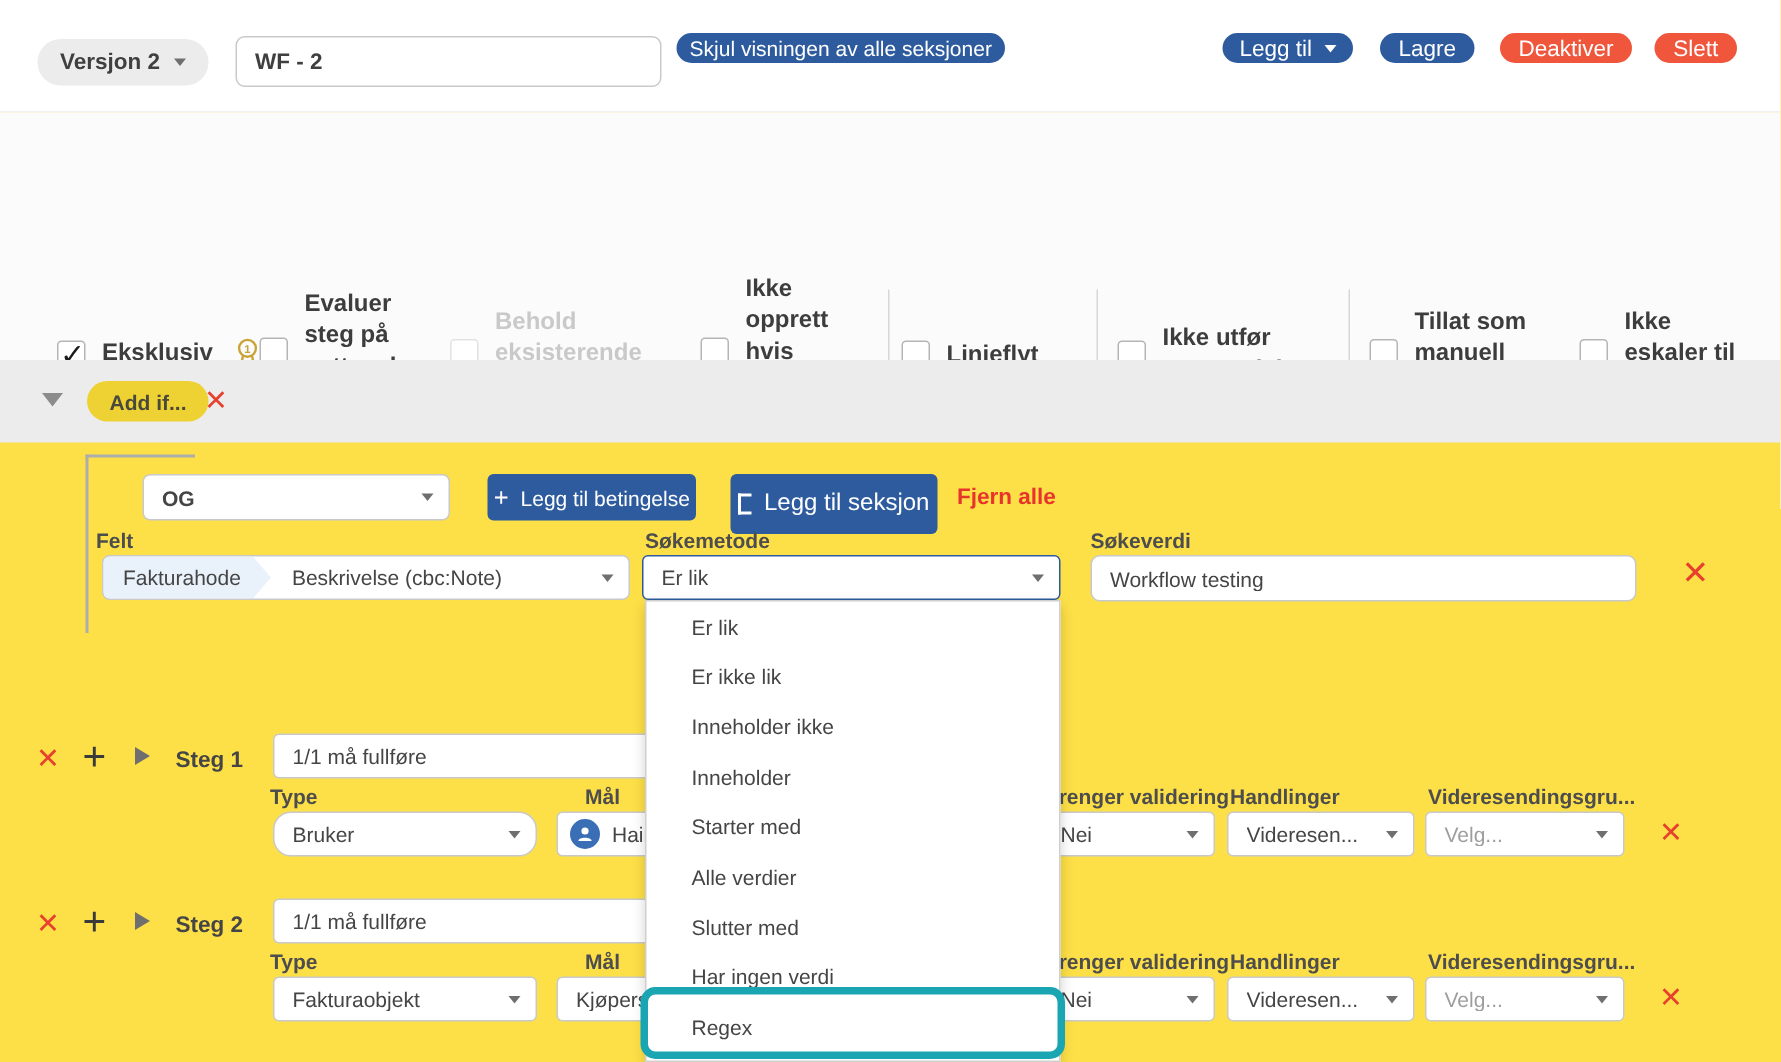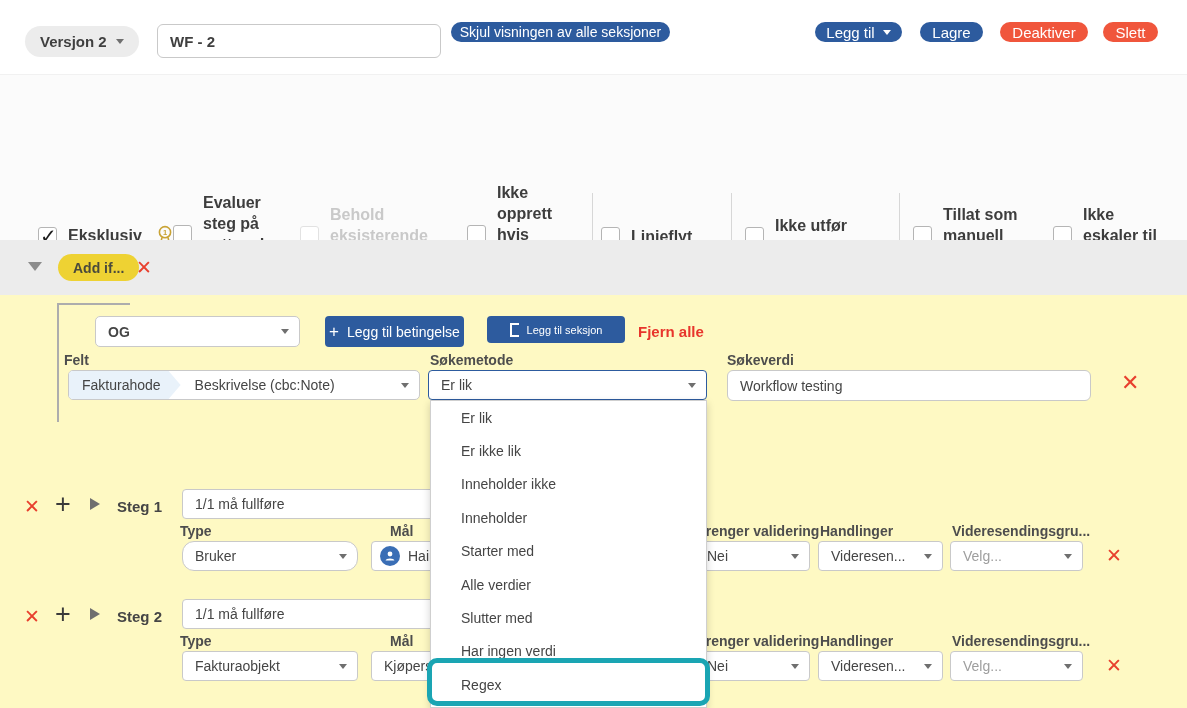--- a/index.html
+++ b/index.html
@@ -1,18 +1,18 @@
 <!DOCTYPE html>
 <html><head>
 <meta charset="utf-8">
 <style>
   * { box-sizing: border-box; margin: 0; padding: 0; }
   html,body { background:#fff; }
   body { font-family:"Liberation Sans","DejaVu Sans",sans-serif; color:#454545; }
-  #app { position:relative; width:1187px; height:708px; background:#fef9c3; overflow:hidden; }
+  #app { position:relative; width:1187px; height:708px; background:#fde047; overflow:hidden; }
 
   
   .topbar { position:absolute; left:0; top:0; width:1187px; height:75px; background:#fff; border-bottom:1px solid #f1f1f1; }
   .version-pill { position:absolute; left:25px; top:26px; height:31px; padding:0 15px; background:#ececec;
     border-radius:16px; display:flex; align-items:center; gap:9px; font-size:15px; font-weight:700; color:#3f3f3f; cursor:pointer; }
   .wf-input { position:absolute; left:157px; top:24px; width:284px; height:34px; border:1px solid #c9c9c9;
     border-radius:6px; padding:0 12px; font-size:15px; font-weight:700; color:#3f3f3f; outline:none;
     font-family:"Liberation Sans","DejaVu Sans",sans-serif; }
   .btn { position:absolute; top:22px; height:20px; border:none; border-radius:13px; color:#fff;
     display:flex; align-items:center; justify-content:center; gap:8px; cursor:pointer;
@@ -153,21 +153,21 @@
     <div class="bracket-v"></div>
 
     <div class="sel" style="left:95px;top:316px;width:205px;height:31px;">
       <span class="val" style="font-weight:700;">OG</span>
       <span class="caret"></span>
     </div>
     <button class="btn btn-blue" style="left:325px;top:316px;width:139px;height:31px;font-size:14px;border-radius:4px;">
       <span style="font-size:17px;font-weight:400;">+</span>
       <span>Legg til betingelse</span>
     </button>
-    <button class="btn btn-blue" style="left:487px;top:316px;width:138px;height:27px;font-size:11px;border-radius:4px;">
+    <button class="btn btn-blue" style="left:487px;top:316px;width:138px;height:40px;font-size:16px;border-radius:4px;">
       <span class="bracket-glyph"></span>
       <span>Legg til seksjon</span>
     </button>
     <span class="link-red" style="left:638px;top:323px;">Fjern alle</span>
 
     <span class="lbl" style="left:64px;top:352px;">Felt</span>
     <span class="lbl" style="left:430px;top:352px;">Søkemetode</span>
     <span class="lbl" style="left:727px;top:352px;">Søkeverdi</span>
 
     <div class="sel" style="left:68px;top:370px;width:352px;padding-left:0;">

